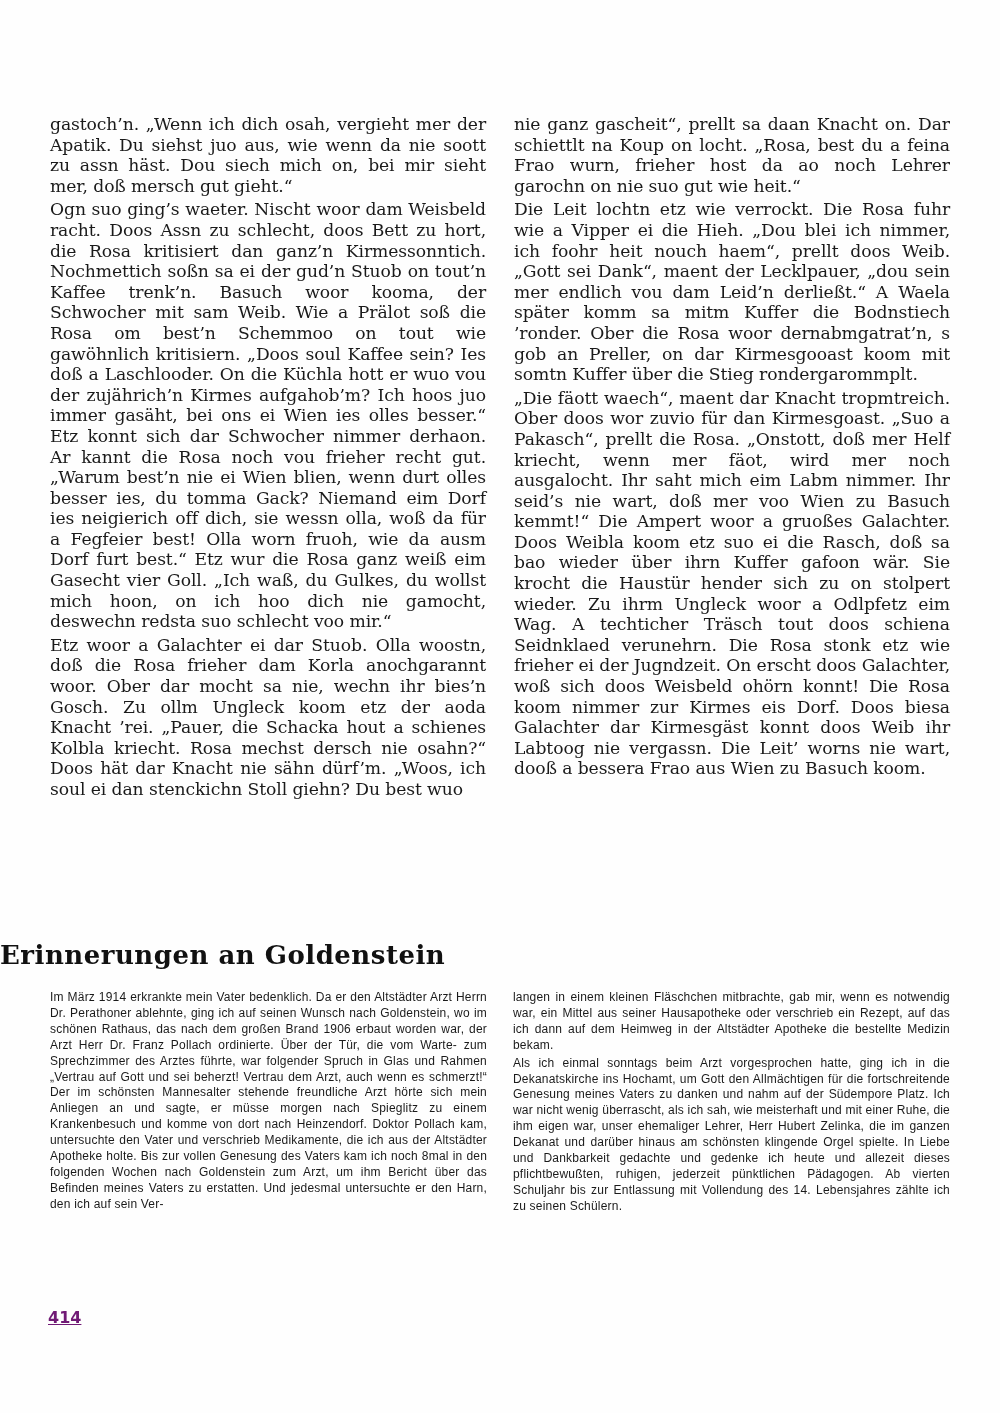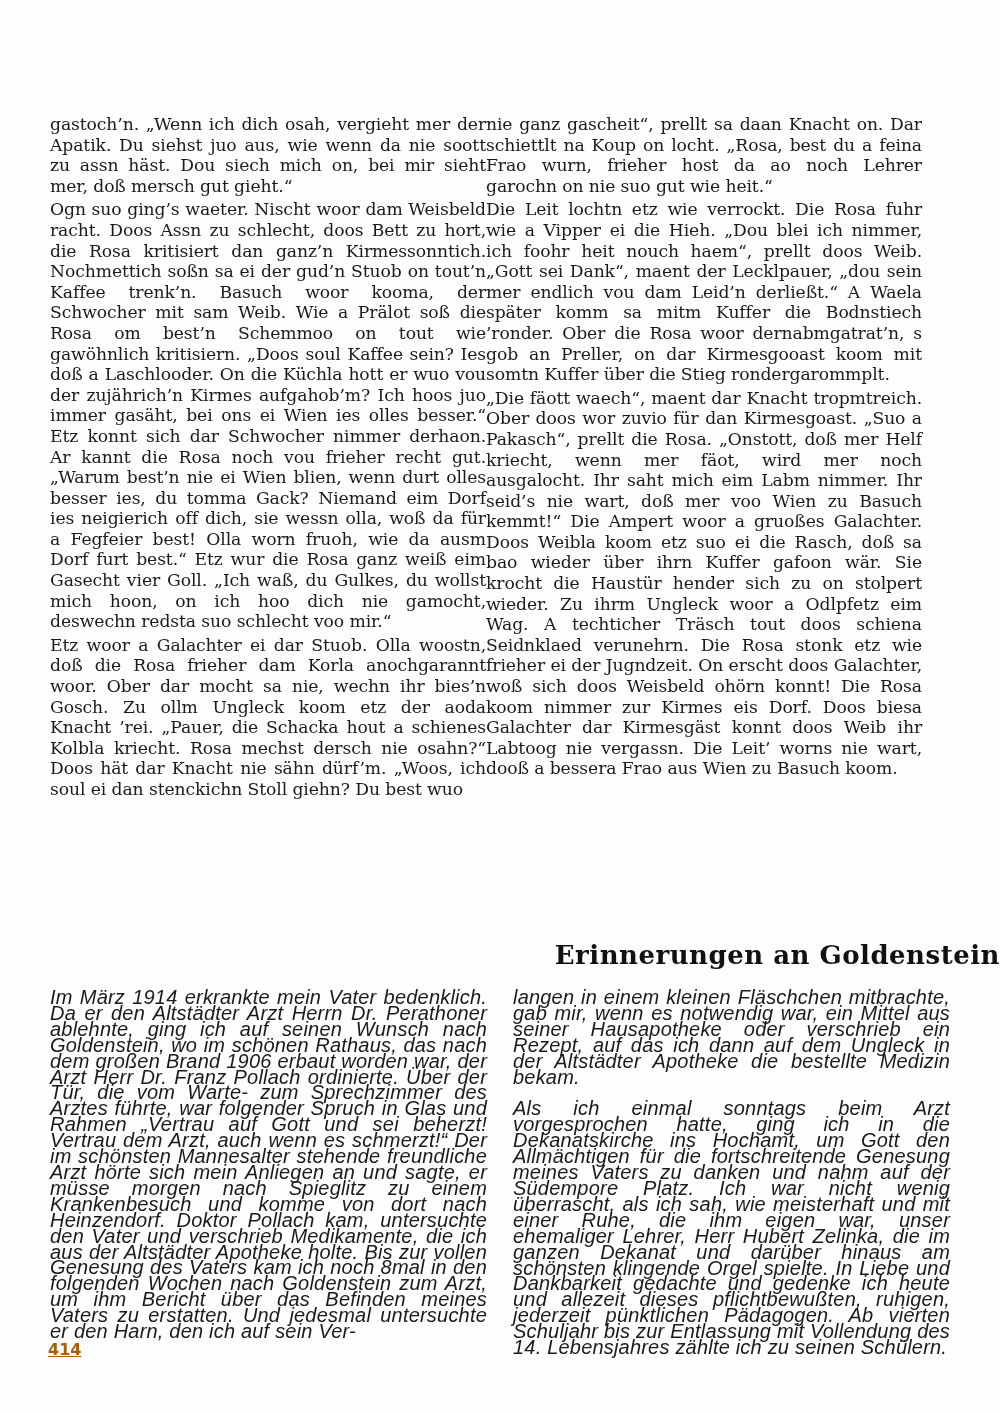--- a/index.html
+++ b/index.html
@@ -1,42 +1,42 @@
 <!DOCTYPE html>
 <html><head>
   <meta charset="utf-8">
   <style>
     html, body { margin: 0; padding: 0; background: #ffffff; }
     body { width: 1000px; height: 1413px; position: relative; overflow: hidden; color: #1a1a1a; }
     .page { position: absolute; left: 0; top: 0; width: 1000px; height: 1413px; background: #fefefe; }
-    .story { position: absolute; top: 114px; left: 50px; width: 900px; display: flex; }
+    .story { position: absolute; top: 114px; left: 50px; width: 900px; display: flex; justify-content: space-between; }
     .col1 { width: 436px; }
     .col2 { width: 436px; }
     .story p {
       margin: 0; font-family: "DejaVu Serif", serif; font-size: 17.2px; line-height: 20.6px;
       text-align: justify; hyphens: manual; letter-spacing: -0.1px;
     }
     .story p + p { margin-top: 3px; }
     .heading {
-      position: absolute; top: 940px; left: 0; width: 1000px; text-align: right;
+      position: absolute; top: 940px; left: 0; width: 1000px; text-align: left;
       font-family: "DejaVu Serif", serif; font-weight: bold; font-size: 26px; letter-spacing: 0.5px;
       color: #111;
     }
     .memoir { position: absolute; top: 990px; left: 50px; width: 900px; display: flex; justify-content: space-between; }
     .mcol1 { width: 437px; }
     .mcol2 { width: 437px; }
     .memoir p {
-      margin: 0; font-family: "Liberation Sans", sans-serif; font-size: 20px; line-height: 15.9px;
-      text-align: justify; font-stretch: condensed; letter-spacing: 0.2px; font-style: italic;
+      margin: 0; font-family: "Liberation Sans", sans-serif; font-size: 12px; line-height: 15.9px;
+      text-align: justify; font-stretch: condensed; letter-spacing: 0.2px;
     }
-    .memoir p + p { margin-top: 16px; }
+    .memoir p + p { margin-top: 2px; }
     .page-number {
       position: absolute; top: 1308px; left: 48px;
-      font-family: "DejaVu Sans", sans-serif; font-weight: bold; font-size: 16px; color: #a16207;
-      text-decoration: underline; text-decoration-thickness: 1px; margin-top: 32px;
+      font-family: "DejaVu Sans", sans-serif; font-weight: bold; font-size: 16px; color: #701a75;
+      text-decoration: underline; text-decoration-thickness: 1px;
     }
   </style>
 </head>
 <body>
 
 <div class="page">
 
   <div class="story">
     <div class="col1">
       <p>gastoch’n. „Wenn ich dich osah, vergieht mer der Apatik. Du siehst juo aus, wie wenn da nie soott zu assn häst. Dou siech mich on, bei mir sieht mer, doß mersch gut gieht.“</p>
@@ -50,19 +50,19 @@
     </div>
   </div>
 
   <div class="heading">Erinnerungen an Goldenstein</div>
 
   <div class="memoir">
     <div class="mcol1">
       <p>Im März 1914 erkrankte mein Vater bedenklich. Da er den Altstädter Arzt Herrn Dr. Perathoner ablehnte, ging ich auf seinen Wunsch nach Goldenstein, wo im schönen Rathaus, das nach dem großen Brand 1906 erbaut worden war, der Arzt Herr Dr. Franz Pollach ordinierte. Über der Tür, die vom Warte- zum Sprechzimmer des Arztes führte, war folgender Spruch in Glas und Rahmen „Vertrau auf Gott und sei beherzt! Vertrau dem Arzt, auch wenn es schmerzt!“ Der im schönsten Mannesalter stehende freundliche Arzt hörte sich mein Anliegen an und sagte, er müsse morgen nach Spieglitz zu einem Krankenbesuch und komme von dort nach Heinzendorf. Doktor Pollach kam, untersuchte den Vater und verschrieb Medikamente, die ich aus der Altstädter Apotheke holte. Bis zur vollen Genesung des Vaters kam ich noch 8mal in den folgenden Wochen nach Goldenstein zum Arzt, um ihm Bericht über das Befinden meines Vaters zu erstatten. Und jedesmal untersuchte er den Harn, den ich auf sein Ver-</p>
     </div>
     <div class="mcol2">
-      <p>langen in einem kleinen Fläschchen mitbrachte, gab mir, wenn es notwendig war, ein Mittel aus seiner Hausapotheke oder verschrieb ein Rezept, auf das ich dann auf dem Ungleck in der Altstädter Apotheke die bestellte Medizin bekam.</p>
+      <p>langen in einem kleinen Fläschchen mitbrachte, gab mir, wenn es notwendig war, ein Mittel aus seiner Hausapotheke oder verschrieb ein Rezept, auf das ich dann auf dem Heimweg in der Altstädter Apotheke die bestellte Medizin bekam.</p>
       <p>Als ich einmal sonntags beim Arzt vorgesprochen hatte, ging ich in die Dekanatskirche ins Hochamt, um Gott den Allmächtigen für die fortschreitende Genesung meines Vaters zu danken und nahm auf der Südempore Platz. Ich war nicht wenig überrascht, als ich sah, wie meisterhaft und mit einer Ruhe, die ihm eigen war, unser ehemaliger Lehrer, Herr Hubert Zelinka, die im ganzen Dekanat und darüber hinaus am schönsten klingende Orgel spielte. In Liebe und Dankbarkeit gedachte und gedenke ich heute und allezeit dieses pflichtbewußten, ruhigen, jederzeit pünktlichen Pädagogen. Ab vierten Schuljahr bis zur Entlassung mit Vollendung des 14. Lebensjahres zählte ich zu seinen Schülern.</p>
     </div>
   </div>
 
   <div class="page-number">414</div>
 </div>
 
 </body></html>

